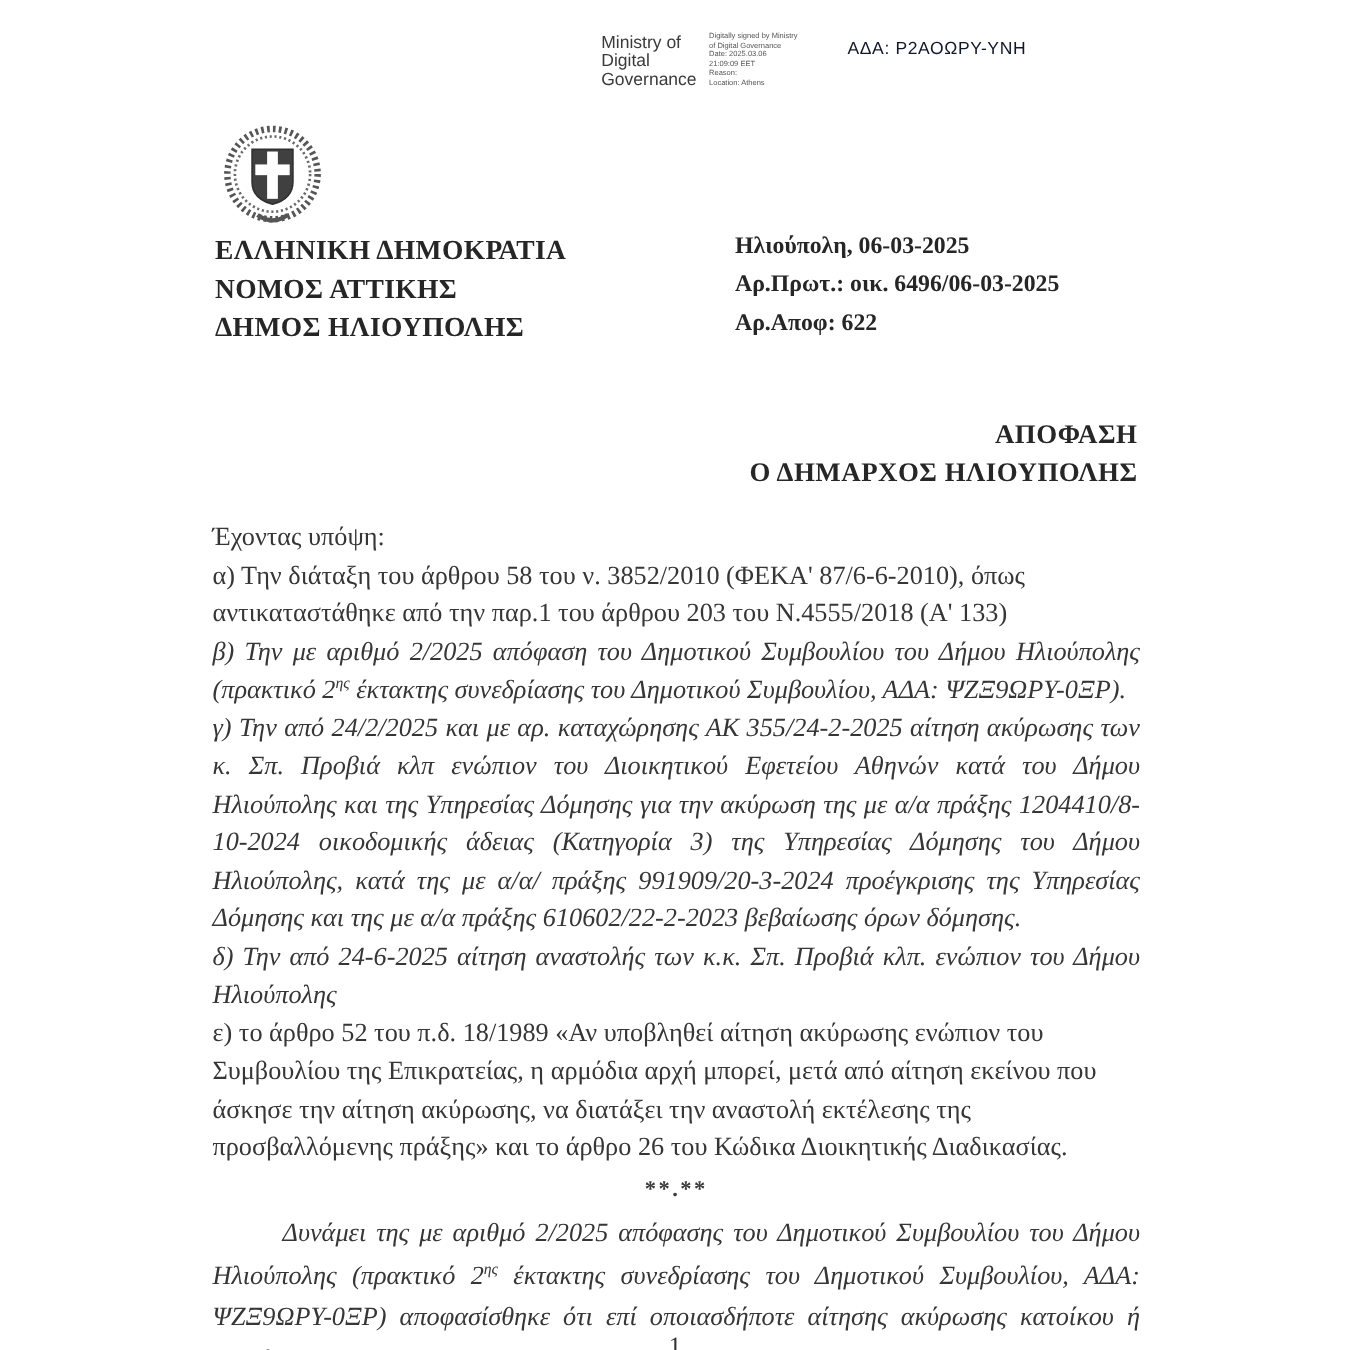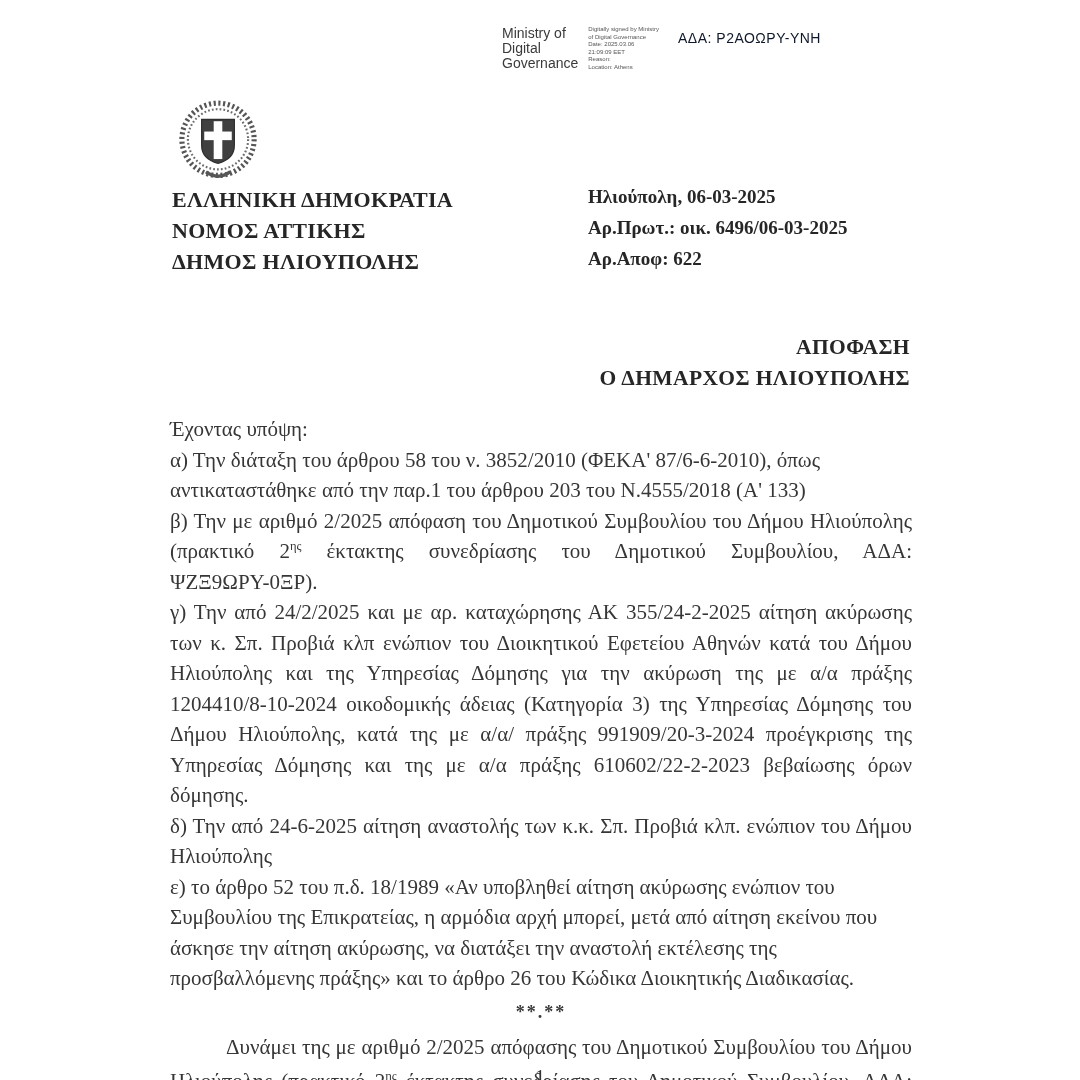--- a/index.html
+++ b/index.html
@@ -12,21 +12,21 @@
     color:#333333;
   }
   
   .ada{
     position:absolute;top:30px;left:678px;
     font-family:"Liberation Sans", sans-serif;
     font-size:14px;color:#0f172a;letter-spacing:.5px;
     white-space:nowrap;
   }
   .stamp{
-    position:absolute;top:26px;left:502px;
+    position:absolute;top:26px;left:481px;
     display:flex;gap:10px;align-items:center;
   }
   .stamp-org{
     font-family:"Liberation Sans", sans-serif;
     font-size:14px;line-height:15px;color:#3a3a3a;
   }
   .stamp-sig{
     font-family:"Liberation Sans", sans-serif;
     font-size:6px;line-height:7.5px;color:#555;
     width:90px;
@@ -47,21 +47,21 @@
     position:absolute;top:332px;left:170px;width:740px;
     text-align:right;font-weight:bold;font-size:21.5px;line-height:31px;
     color:#262626;letter-spacing:.4px;
   }
   
   .body-col{
     position:absolute;top:414px;left:170px;width:742px;
     font-size:21px;line-height:30.5px;color:#363636;
   }
   .body-col p{margin:0;}
-  .justify{text-align:justify;}
+  .justify{text-align:justify;font-style:italic;}
   sup{font-size:60%;line-height:0;vertical-align:super;}
   .separator{
     text-align:center;font-weight:bold;font-size:18px;
     letter-spacing:2px;color:#3a3a3a;
     margin:3px 0 4px 0;
   }
   .final-par{line-height:33.5px;text-indent:56px;}
   .page-num{
     position:absolute;top:1066px;left:0;width:1080px;
     text-align:center;font-size:20px;color:#333;

